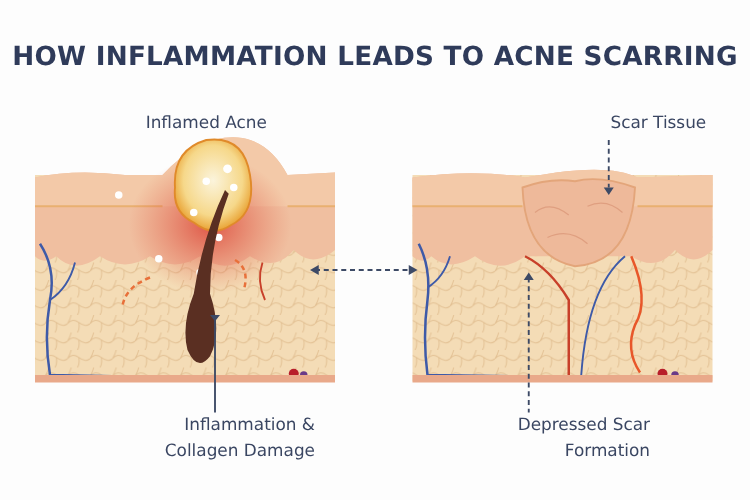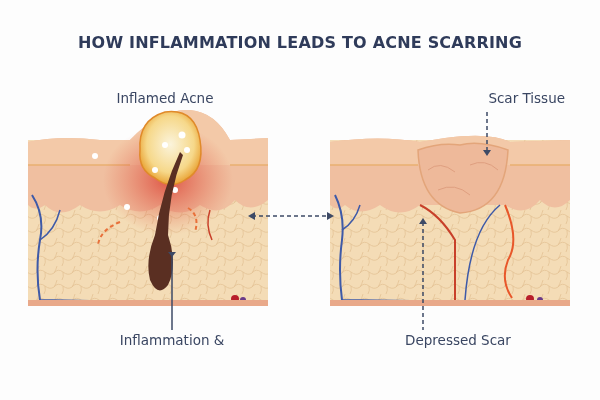--- a/index.html
+++ b/index.html
@@ -1,18 +1,18 @@
 <!DOCTYPE html>
 <html><head>
 <meta charset="utf-8">
 <style>
   html,body{margin:0;padding:0;background:#fdfdfd;}
   body{width:600px;height:400px;position:relative;overflow:hidden;font-family:"DejaVu Sans","Liberation Sans",sans-serif;color:#2e3a56;}
-  .title{position:absolute;left:0;width:600px;top:33px;text-align:center;font-size:16px;font-weight:bold;letter-spacing:0.2px;color:#2f3b5a;}
-  .lbl{position:absolute;font-size:13.5px;color:#3a4662;text-align:center;line-height:21px;}
+  .title{position:absolute;left:0;width:600px;top:33px;text-align:center;font-size:21px;font-weight:bold;letter-spacing:0.2px;color:#2f3b5a;}
+  .lbl{position:absolute;font-size:13.5px;color:#3a4662;text-align:right;line-height:21px;}
   svg{position:absolute;left:0;top:0;}
 </style>
 </head>
 <body>
 
 <div class="title">HOW INFLAMMATION LEADS TO ACNE SCARRING</div>
 
 <div class="lbl" style="left:90px;top:88px;width:150px;text-align:center;">Inflamed Acne</div>
 <div class="lbl" style="left:420px;top:88px;width:120px;text-align:right;left:445px;">Scar Tissue</div>
 
@@ -91,16 +91,18 @@
     <path d="M168 252 h8 l-4 5 z" stroke="none"></path>
     <line x1="487" y1="112" x2="487" y2="150" stroke-dasharray="4 3"></line>
     <path d="M483 150 h8 l-4 6 z" stroke="none"></path>
     <line x1="423" y1="222" x2="423" y2="330" stroke-dasharray="4 3"></line>
     <path d="M419 224 h8 l-4 -6 z" stroke="none"></path>
   </g>
 </svg>
 
 <div class="lbl" style="left:92px;top:330px;width:160px;">
   <div>Inflammation &amp;</div>
+  <div>Collagen Damage</div>
 </div>
-<div class="lbl" style="left:378px;top:330px;width:160px;">
+<div class="lbl" style="left:360px;top:330px;width:160px;">
   <div>Depressed Scar</div>
+  <div>Formation</div>
 </div>
 
 </body></html>

